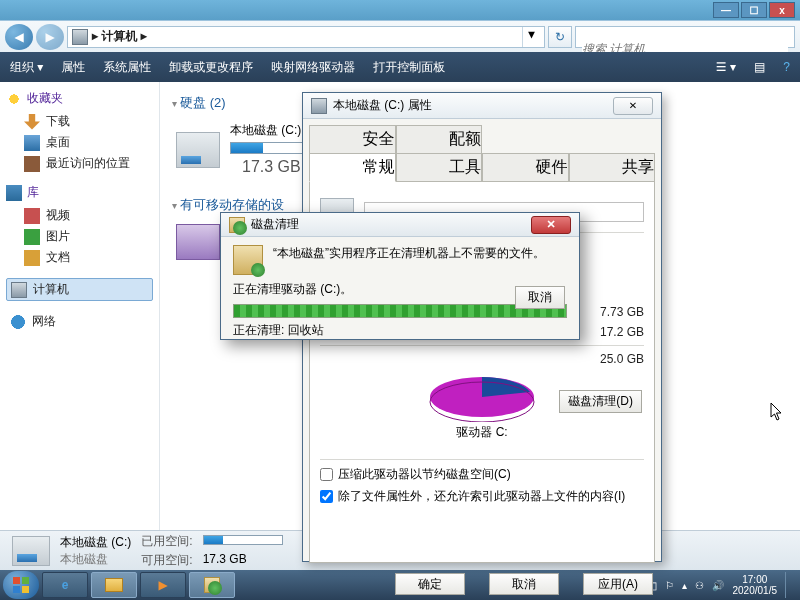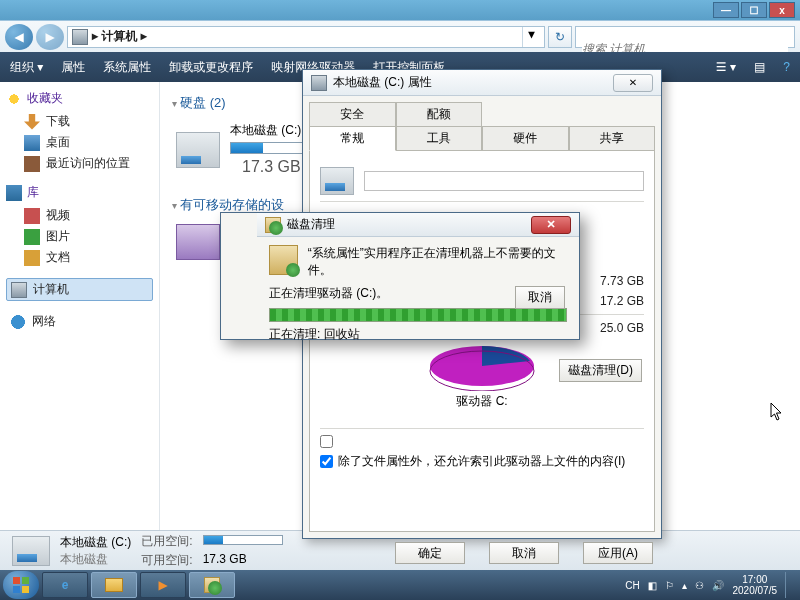--- a/index.html
+++ b/index.html
@@ -69,43 +69,43 @@
 
 .taskbar { position: absolute; left: 0; right: 0; bottom: 0; height: 30px; background: linear-gradient(180deg, #4a6a88, #2a4058); display: flex; align-items: center; padding: 0 3px; gap: 3px; }
 .start-orb { width: 36px; height: 28px; border-radius: 14px; background: radial-gradient(circle at 35% 30%, #7aaed8, #1a5a98); display:flex;align-items:center;justify-content:center;}
 .start-orb svg{width:18px;height:18px;}
 .task-btn { width: 46px; height: 26px; background: linear-gradient(#5a7a96,#3a5a76); border: 1px solid #2a4058; border-radius: 2px; display:flex;align-items:center;justify-content:center;}
 .task-btn.active { background: linear-gradient(#7a9ab6,#5a7a96); border-color:#8aaac8; }
 .tray { margin-left: auto; display: flex; align-items: center; gap: 8px; color: #fff; font-size: 10px; padding-right: 4px;}
 .tray .clock { text-align: center; line-height: 1.1; }
 
 
-.dialog-prop { position: absolute; left: 302px; top: 69px; width: 360px; height: 470px; background: #f5f5f2; border: 1px solid #4a6a88; box-shadow: 4px 4px 10px rgba(0,0,0,.3); z-index: 5; }
+.dialog-prop { position: absolute; left: 302px; top: 92px; width: 360px; height: 470px; background: #f5f5f2; border: 1px solid #4a6a88; box-shadow: 4px 4px 10px rgba(0,0,0,.3); z-index: 5; }
 .dlg-title { height: 26px; background: linear-gradient(#fbfcfd,#e6edf2); border-bottom:1px solid #c0cdd8; display:flex; align-items:center; padding:0 8px; gap:6px; font-size:12px;}
 .dlg-close { margin-left:auto; width:40px; height:18px; border:1px solid #a8b4bc; background:linear-gradient(#fdfdfd,#e4e9ed); border-radius:3px; display:flex;align-items:center;justify-content:center; font-size:10px;}
 .tabs { display: grid; grid-template-columns: repeat(4,1fr); margin: 6px 6px 0; }
-.tab { border: 1px solid #b8b8b0; background: #f5f5f2; text-align: center; padding: 3px 0; font-size: 12px; margin-bottom:-1px;}
+.tab { border: 1px solid #b8b8b0; background: #f5f5f2; text-align: right; padding: 3px 0; font-size: 16px; margin-bottom:-1px;}
 .tab:not(.active){ background:#ededea; border-bottom:1px solid #b8b8b0;}
 .tab.active { background:#fff; border-bottom:1px solid #fff; z-index:1; position:relative;}
 .tab-body { margin: 0 6px 6px; border: 1px solid #b8b8b0; background: #fff; height: 382px; padding: 10px; position: relative; }
 .prop-row { display:flex; align-items:center; gap:10px; margin:6px 0; font-size:12px;}
 .prop-input { flex:1; height:20px; border:1px solid #c0c0c0; background:#fff;}
 .divider { border-top:1px solid #d8d8d4; margin:6px 0;}
 .pie { width: 120px; height: 50px; margin: 6px auto 0; }
 .pie svg { width:100%; height:100%; }
 .pie-label { text-align:center; font-size:12px; margin-top:2px;}
 .cleanup-btn { position:absolute; right: 12px; top: 208px; padding: 2px 8px; border:1px solid #a8a8a0; background:linear-gradient(#fdfdfd,#e8e8e4); font-size:12px;}
 .chk { display:flex; align-items:center; gap:5px; font-size:12px; margin:5px 0;}
 .chk input{ width:13px; height:13px;}
 .dlg-buttons { display:flex; gap:24px; justify-content:flex-end; padding: 4px 8px;}
 .dlg-buttons button{ width:70px; height:22px; border:1px solid #a8a8a0; background:linear-gradient(#fdfdfd,#e8e8e4); font-size:12px;}
 .kv-right { margin-left:auto; color:#222;}
 
 
-.dialog-clean { position: absolute; left: 220px; top: 212px; width: 360px; height: 128px; background: #f5f5f2; border: 1px solid #4a6a88; box-shadow: 6px 6px 14px rgba(0,0,0,.4); z-index: 10; padding-left: 36px; }
+.dialog-clean { position: absolute; left: 220px; top: 212px; width: 360px; height: 128px; background: #f5f5f2; border: 1px solid #4a6a88; box-shadow: 6px 6px 14px rgba(0,0,0,.4); z-index: 10; }
 .dlg-title2 { height: 24px; background: linear-gradient(#f8fafb,#e2e9ee); border-bottom:1px solid #c0cdd8; display:flex; align-items:center; padding:0 8px; gap:6px;}
 .dlg-close-red { margin-left:auto; width: 40px; height: 18px; background: linear-gradient(#e57a7a,#c23a3a); border:1px solid #8a2020; border-radius:3px; color:#fff; display:flex;align-items:center;justify-content:center; font-size:11px; font-weight:bold;}
 .clean-body { padding: 8px 12px; font-size:12px;}
 .clean-msg { display:flex; gap:10px; align-items:flex-start;}
 .clean-ico { width:30px; height:30px; background: linear-gradient(#f0e0b0,#d0b060); border:1px solid #b09040; position:relative;}
 .clean-ico::after{content:"";position:absolute;right:-3px;bottom:-3px;width:14px;height:14px;background:radial-gradient(#60c060,#308030);border-radius:50%;}
 .progress { height:14px; border:1px solid #8aa080; background:#fff; margin:6px 0 4px; position:relative; overflow:hidden;}
 .progress i{display:block;height:100%;width:100%;background:repeating-linear-gradient(90deg,#30a030 0 6px,#50c050 6px 12px);}
 .cancel-btn { position:absolute; right:14px; bottom: 30px; padding:2px 12px; border:1px solid #a8a8a0; background:linear-gradient(#fdfdfd,#e8e8e4); font-size:12px;}
 
@@ -288,20 +288,21 @@
           <ellipse cx="60" cy="25" rx="52" ry="20" fill="#c020c0"></ellipse>
           <path d="M60 25 L60 5 A52 20 0 0 1 108 20 Z" fill="#1a4a9a"></path>
           <ellipse cx="60" cy="30" rx="52" ry="20" fill="none" stroke="#801080" stroke-width="1"></ellipse>
         </svg>
     </div>
     <div class="pie-label">驱动器 C:</div>
     <button class="cleanup-btn">磁盘清理(D)</button>
     <div class="divider" style="margin-top:18px"></div>
     <label class="chk">
         <input type="checkbox" style="">
+        <span>压缩此驱动器以节约磁盘空间(C)</span>
       </label>
     <label class="chk">
         <input type="checkbox" checked="" style="">
         <span>除了文件属性外，还允许索引此驱动器上文件的内容(I)</span>
       </label>
   </div>
   <div class="dlg-buttons">
     <button>确定</button>
     <button>取消</button>
     <button>应用(A)</button>
@@ -310,21 +311,21 @@
 
 <div class="dialog-clean">
   <div class="dlg-title2">
     <span class="clean-ico" style="width:16px;height:16px"></span>
     <span>磁盘清理</span>
     <div class="dlg-close-red">✕</div>
   </div>
   <div class="clean-body">
     <div class="clean-msg">
       <div class="clean-ico"></div>
-      <div>“系统属性”实用程序正在清理机器上不需要的文件。</div>
+      <div>“本地磁盘”实用程序正在清理机器上不需要的文件。</div>
     </div>
     <div style="margin-top:6px">正在清理驱动器   (C:)。</div>
     <div class="progress">
         <i></i>
       </div>
     <div>正在清理: 回收站</div>
   </div>
   <button class="cancel-btn">取消</button>
 </div>
 
@@ -351,21 +352,21 @@
     </div>
   <div class="tray">
     <span>CH</span>
     <span>◧</span>
     <span>⚐</span>
     <span>▴</span>
     <span>⚇</span>
     <span>🔊</span>
     <div class="clock">
       <div>17:00</div>
-      <div>2020/07/5</div>
+      <div>2020/01/5</div>
     </div>
     <span style="width:8px;height:26px;border-left:1px solid #6a8aa6;display:inline-block"></span>
   </div>
 </div>
 
 <div class="cursor">
   <svg viewBox="0 0 14 20">
       <path d="M1 1 L1 15 L4.5 12 L7 18 L9 17 L6.5 11 L11 11 Z" fill="#fff" stroke="#000" stroke-width="1"></path>
     </svg>
 </div>

